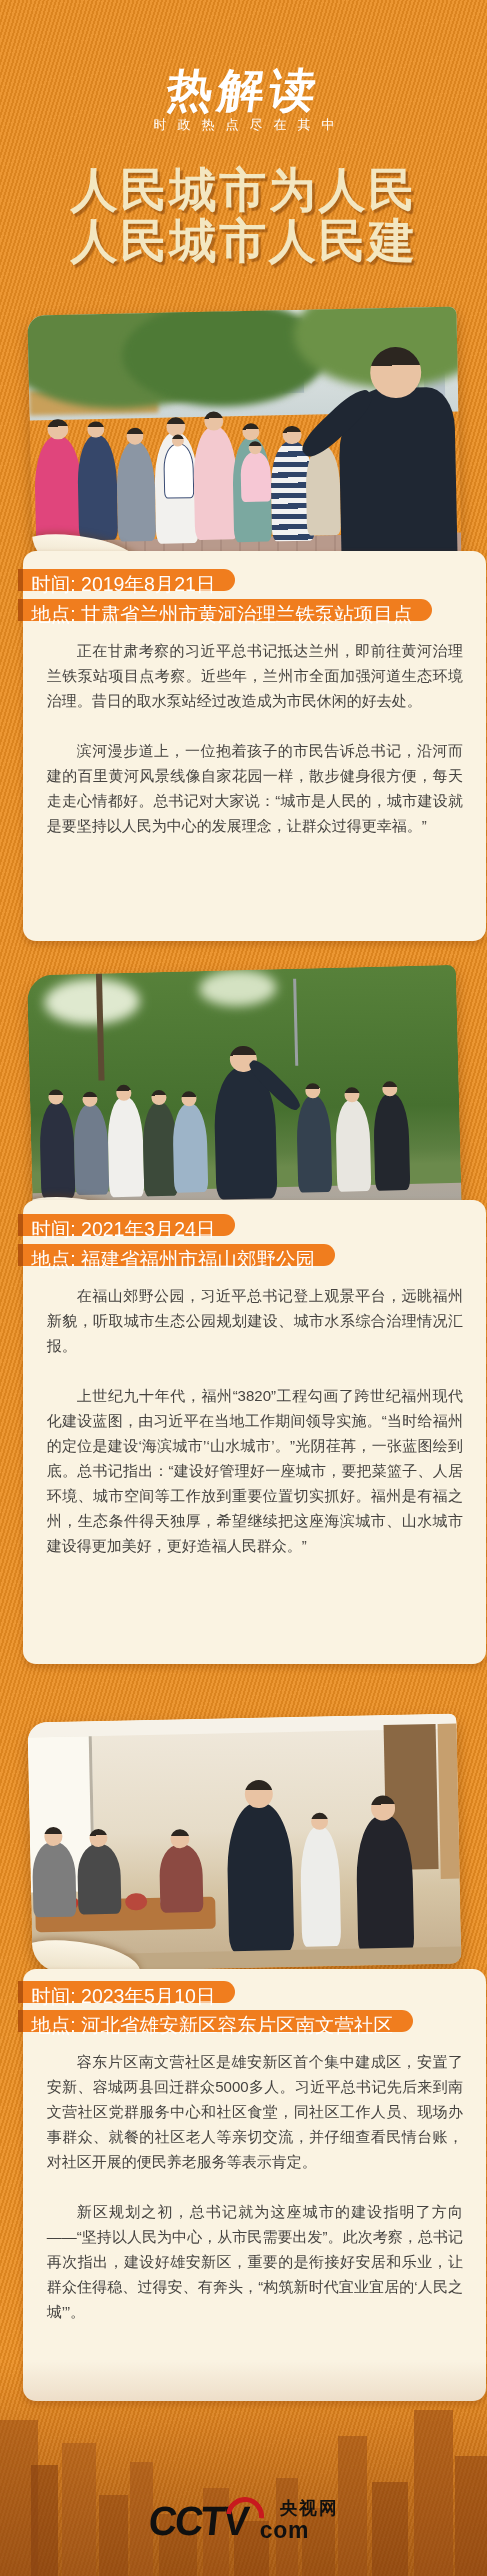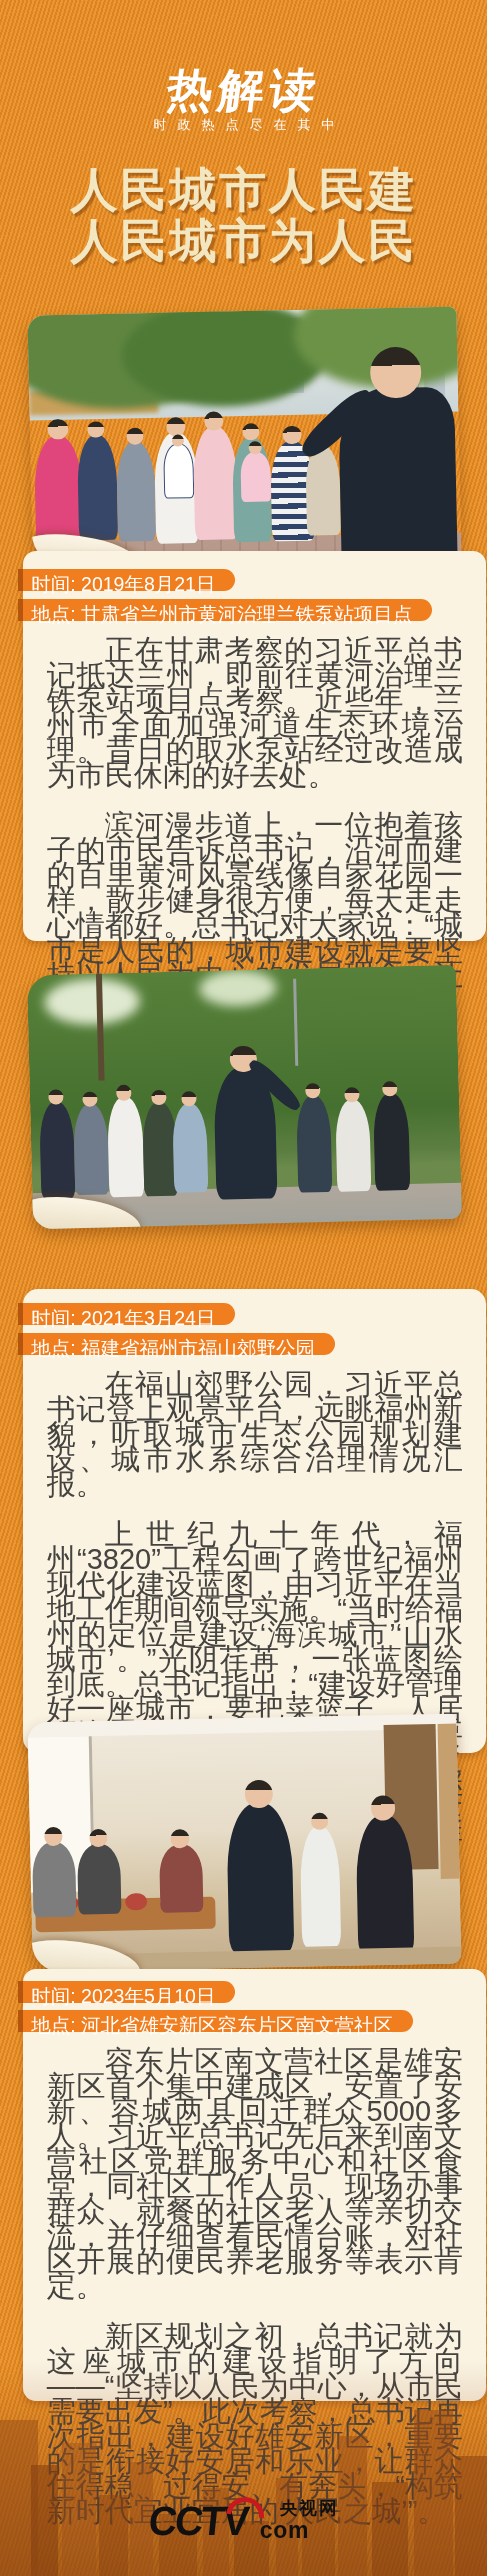--- a/index.html
+++ b/index.html
@@ -52,21 +52,21 @@
   }
   .bar{
     position:relative;margin-left:-5.2px;width:max-content;max-width:455px;
     height:22px;line-height:30px;border-radius:0 15px 15px 0;
     background:linear-gradient(90deg,#b5550e 0 5.2px,#f07d1e 5.2px);
     color:#ffffff;font-size:19.5px;font-weight:500;
     padding:0 19.5px 0 13px;white-space:nowrap;
   }
   .bar.time{margin-top:18px;}
   .bar.loc{margin-top:7.8px;text-align:right;}
-  .body-text{margin:17px 23.4px 0 23.4px;color:#454340;font-size:29px;line-height:25px;text-align:justify;}
+  .body-text{margin:17px 23.4px 0 23.4px;color:#454340;font-size:15px;line-height:25px;text-align:justify;}
   .body-text p{margin:0 0 25px 0;text-indent:2em;}
   
   .footer-zone{
     position:absolute;left:0;bottom:0;width:488px;height:215px;
     background:linear-gradient(180deg,rgba(150,70,10,0) 0%,rgba(140,60,8,.22) 35%,rgba(105,42,5,.5) 100%);
   }
   .bld{position:absolute;bottom:0;}
   .cctv-logo{position:absolute;left:0;bottom:34px;width:100%;display:flex;justify-content:center;align-items:center;}
   .cctv-word{
     font-size:39px;font-weight:900;color:#101010;letter-spacing:-2px;
@@ -83,22 +83,22 @@
 </style>
 </head>
 <body>
 
 <div id="canvas">
 
   <div class="logo">热解读</div>
   <div class="tagline">时政热点尽在其中</div>
 
   <div class="big-title">
+    <div>人民城市为人民</div>
     <div>人民城市人民建</div>
-    <div>人民城市为人民</div>
   </div>
 
   <div class="photo" style="top:311px;height:251px;border-radius:17px 7.8px 10.4px 32.5px;transform:rotate(-1.2deg);">
     <div class="ph" style="left:0;top:0;width:100%;height:42%;background:linear-gradient(180deg,#e9edec,#ccd6d6);"></div>
     <div class="ph" style="left:46%;top:2%;width:5%;height:30%;background:#bfc9d1;"></div>
     <div class="ph" style="left:53%;top:6%;width:4%;height:26%;background:#c8d1d8;"></div>
     <div class="ph" style="left:59%;top:3%;width:5%;height:30%;background:#b4c0ca;"></div>
     <div class="ph" style="left:85%;top:0;width:6%;height:38%;background:#aab7c2;"></div>
     <div class="ph" style="left:92%;top:4%;width:5%;height:32%;background:#b9c4cd;"></div>
     <div class="ph" style="left:0;top:30%;width:30%;height:10%;background:#c9a05a;filter:blur(2px);"></div>
@@ -145,21 +145,21 @@
     <div class="fig" style="left:33%;bottom:13%;width:8%;height:35%;background:#9db4c8;"></div>
     <div class="fig" style="left:43%;bottom:10%;width:14%;height:52%;background:#222b38;">
       <div class="arm" style="right:-14%;top:-10%;width:26%;height:50%;background:#222b38;transform:rotate(-44deg);"></div>
     </div>
     <div class="fig" style="left:62%;bottom:12%;width:8%;height:38%;background:#34414f;"></div>
     <div class="fig" style="left:71%;bottom:12%;width:8%;height:36%;background:#e8e6e0;"></div>
     <div class="fig" style="left:80%;bottom:12%;width:8%;height:38%;background:#23272e;"></div>
     <div class="curl"></div>
   </div>
 
-  <div class="card" style="top:1289px;height:464px;border-radius:15px;">
+  <div class="card" style="top:1200px;height:464px;">
     <div class="bar time" style="margin-top:14.3px;">时间: 2021年3月24日</div>
     <div class="bar loc">地点: 福建省福州市福山郊野公园</div>
     <div class="body-text">
       <p>在福山郊野公园，习近平总书记登上观景平台，远眺福州新貌，听取城市生态公园规划建设、城市水系综合治理情况汇报。</p>
       <p>上世纪九十年代，福州“3820”工程勾画了跨世纪福州现代化建设蓝图，由习近平在当地工作期间领导实施。“当时给福州的定位是建设‘海滨城市’‘山水城市’。”光阴荏苒，一张蓝图绘到底。总书记指出：“建设好管理好一座城市，要把菜篮子、人居环境、城市空间等工作放到重要位置切实抓好。福州是有福之州，生态条件得天独厚，希望继续把这座海滨城市、山水城市建设得更加美好，更好造福人民群众。”</p>
     </div>
   </div>
 
   <div class="photo" style="top:1718px;height:250px;border-radius:19.5px 7.8px 10.4px 29px;transform:rotate(-1.2deg);">
     <div class="ph" style="left:0;top:0;width:100%;height:100%;background:linear-gradient(180deg,#f0e9dc 0%,#e6dcc8 45%,#d5c4a4 70%,#c3ad8d 100%);"></div>

